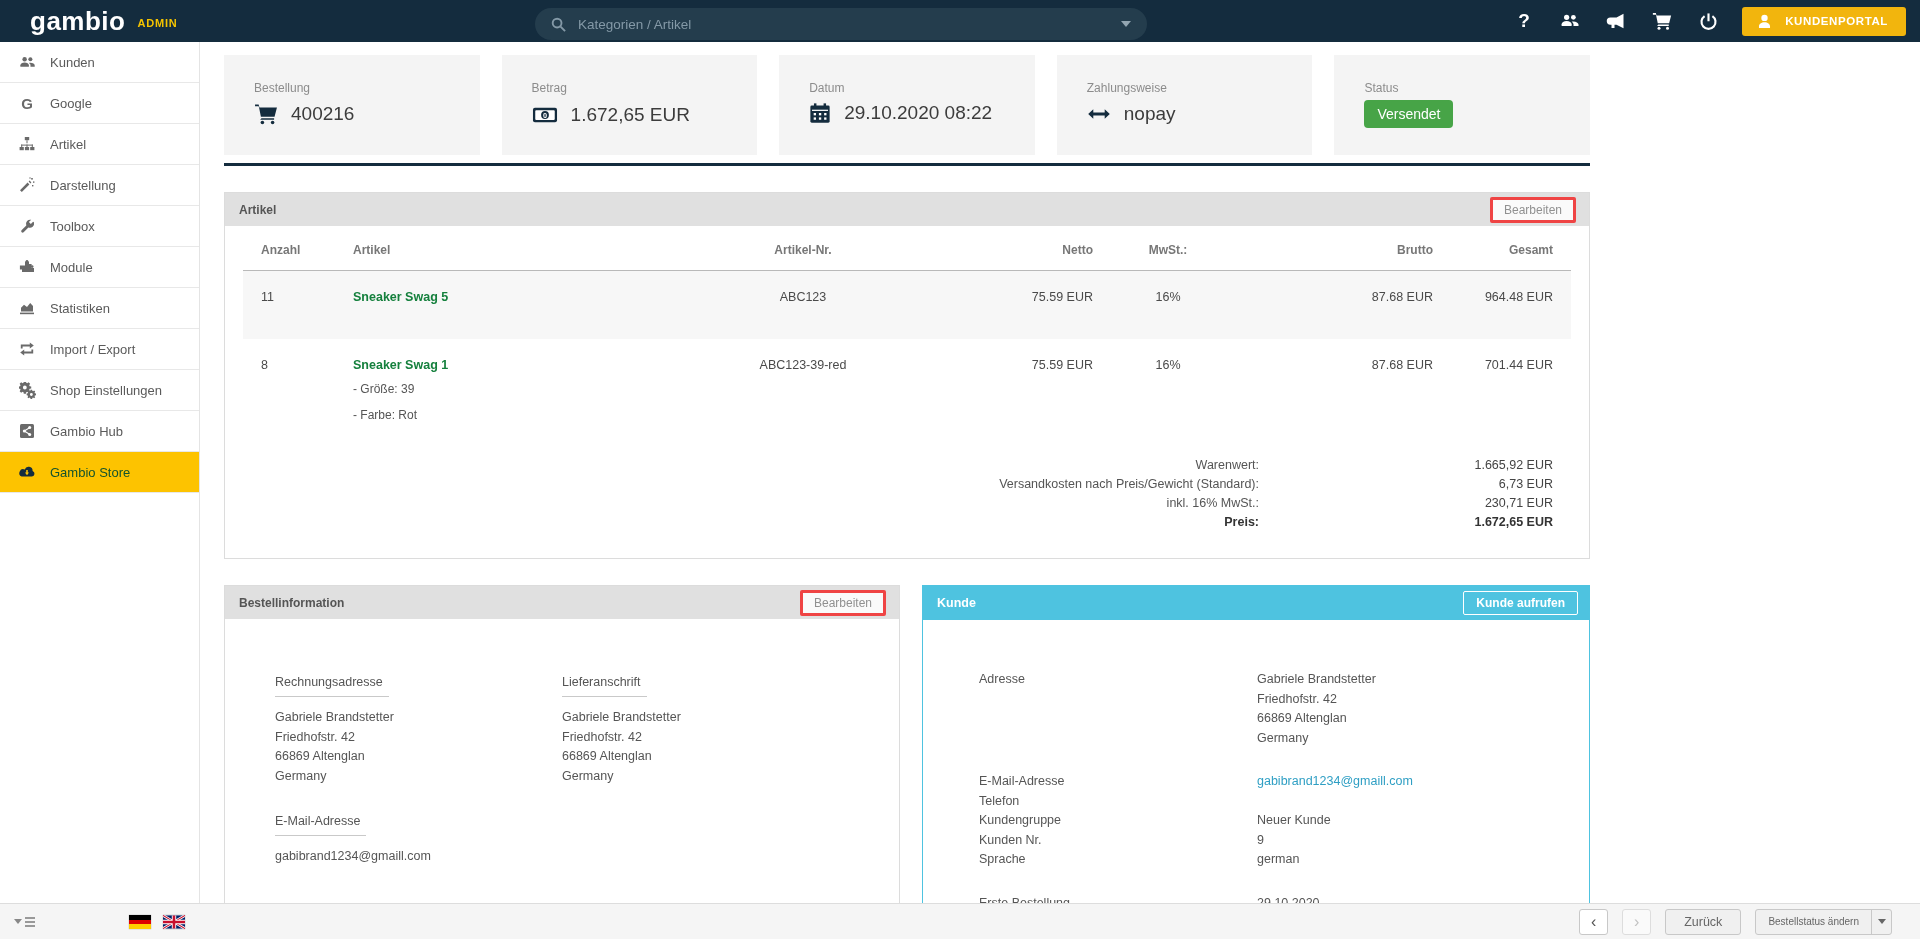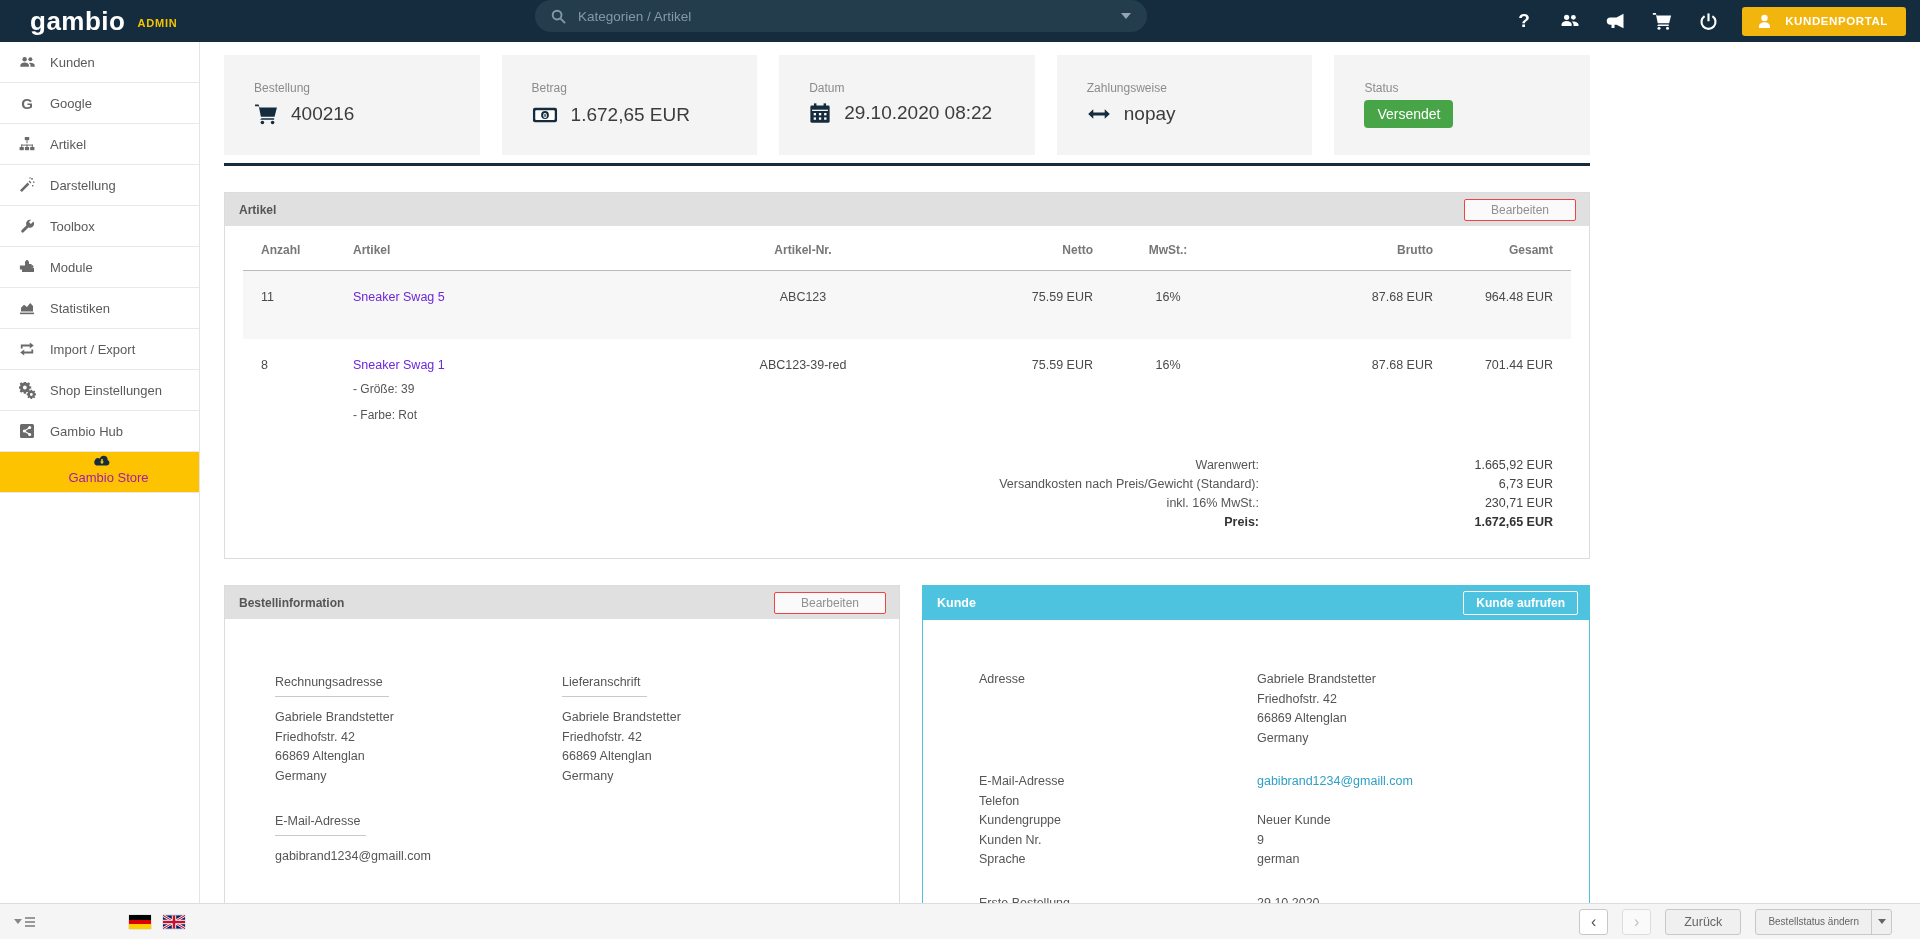--- a/index.html
+++ b/index.html
@@ -6,21 +6,21 @@
   html,body { width:1920px; height:939px; overflow:hidden; background:#fff;
     font-family:"Liberation Sans", sans-serif; }
 
   
   .topbar { position:absolute; left:0; top:0; width:1920px; height:42px;
     background:#142c3e; z-index:30; display:flex; align-items:center; }
   .logo-wrap { width:240px; display:flex; align-items:center; padding-left:30px; }
   .logo { color:#fff; font-size:26px; font-weight:700; letter-spacing:0.5px; }
   .admin-tag { color:#f5c400; font-size:11px; font-weight:700; letter-spacing:0.8px;
     margin-left:12px; margin-top:4px; }
-  .searchbar { position:absolute; left:535px; top:0; width:612px; height:32px;
+  .searchbar { position:absolute; left:535px; top:8px; width:612px; height:32px;
     background:#243d4d; border-radius:16px; display:flex; align-items:center; padding:1px 16px; }
   .searchbar svg { flex:0 0 auto; }
   .search-input { flex:1; background:transparent; border:none; outline:none;
     color:#cfdbe2; font-size:13.5px; margin-left:12px; font-family:"Liberation Sans",sans-serif; }
   .search-input::placeholder { color:#8499a7; }
   .search-caret { width:0; height:0; border-left:5px solid transparent;
     border-right:5px solid transparent; border-top:6px solid #93a6b2; }
   .topbar-right { position:absolute; right:14px; top:0; height:42px; display:flex;
     align-items:center; gap:14px; }
   .tb-icon { width:32px; height:32px; display:flex; align-items:center; justify-content:center;
@@ -30,21 +30,21 @@
   .portal-btn span { color:#fff; font-size:11.5px; font-weight:700; letter-spacing:0.6px; }
 
   
   .sidebar { position:absolute; left:0; top:42px; width:200px; bottom:36px;
     background:#fff; border-right:1px solid #e4e4e4; z-index:20; }
   .side-item { height:41px; display:flex; align-items:center; border-bottom:1px solid #e8e8e8;
     padding-left:18px; cursor:pointer; color:#5a5a5a; }
   .side-item .s-icon { width:18px; height:18px; margin-right:14px; display:flex;
     align-items:center; justify-content:center; color:#6a6a6a; }
   .side-item .s-label { font-size:13px; }
-  .side-item.active { background:#fdc300; color:#a21caf;flex-direction:column; }
+  .side-item.active { background:#fdc300; color:#14532d; }
   .side-item.active .s-icon { color:#142c3e; }
   .gicon { font-size:15px; font-weight:700; color:#6a6a6a; }
 
   
   .main { position:absolute; left:200px; top:42px; right:0; bottom:36px;
     background:#fff; overflow:hidden; padding-left:24px; }
   .content { width:1366px; }
 
   .cards-row { display:flex; gap:22px; margin-top:13px; }
   .card { flex:1; height:100px; background:#f4f4f4; padding:26px 10px 0 30px; }
@@ -55,39 +55,39 @@
   .badge-green { display:inline-block; margin-top:5px; background:#47a447; color:#fff;
     font-size:14px; padding:6px 13px; border-radius:4px; }
 
   .dark-sep { height:3px; background:#142c3e; margin-top:8px; width:1366px; }
 
   
   .panel { border:1px solid #dcdcdc; background:#fff; }
   .panel-header { height:33px; background:#e0e0e0; display:flex; align-items:center;
     justify-content:space-between; padding:0 13px 0 14px; }
   .panel-title { font-size:12px; font-weight:700; color:#555; }
-  .btn-edit { background:#fafafa; border:1px solid #ef4444; border-radius:2px;
-    color:#909090; font-size:12px; padding:3px 26px; cursor:pointer;
+  .btn-edit { background:#fafafa; border:3px solid #ef4444; border-radius:2px;
+    color:#909090; font-size:12px; padding:3px 11px; cursor:pointer;
     font-family:"Liberation Sans",sans-serif; }
 
   .panel-artikel { margin-top:26px; width:1366px; }
   .otable { padding:0 18px; }
   .trow { display:flex; align-items:flex-start; }
   .col-anzahl  { width:110px; padding-left:18px; text-align:left; }
   .col-artikel { width:330px; text-align:left; }
   .col-nr      { width:240px; text-align:center; }
   .col-netto   { width:170px; text-align:right; }
   .col-mwst    { width:150px; text-align:center; }
   .col-brutto  { width:190px; text-align:right; }
   .col-gesamt  { flex:1; text-align:right; padding-right:18px; }
   .thead { padding:17px 0 13px; border-bottom:1px solid #b9b9b9; }
   .thead > div { font-size:12px; font-weight:700; color:#777; }
   .tbody-row { font-size:12.5px; color:#4a4a4a; padding:19px 0 14px; min-height:66px; }
   .tbody-row.striped { background:#f7f7f7; min-height:68px; }
-  .prod-name { font-weight:400; color:#6d28d9; }
+  .prod-name { font-weight:700; color:#15803d; }
   .attr-line { font-size:12px; color:#555; margin-top:8px; line-height:18px; }
   .totals { margin-top:18px; padding:0 18px 26px 0; }
   .total-row { display:flex; justify-content:flex-end; line-height:19px; font-size:12.5px; }
   .total-label { color:#555; text-align:right; }
   .total-value { width:294px; text-align:right; color:#444; }
   .total-row.sum .total-label, .total-row.sum .total-value { font-weight:700; color:#333; }
 
   
   .bottom-panels { display:flex; gap:22px; margin-top:26px; width:1366px; align-items:flex-start; }
   .panel-bestellinfo { width:676px; height:331px; overflow:hidden; }

